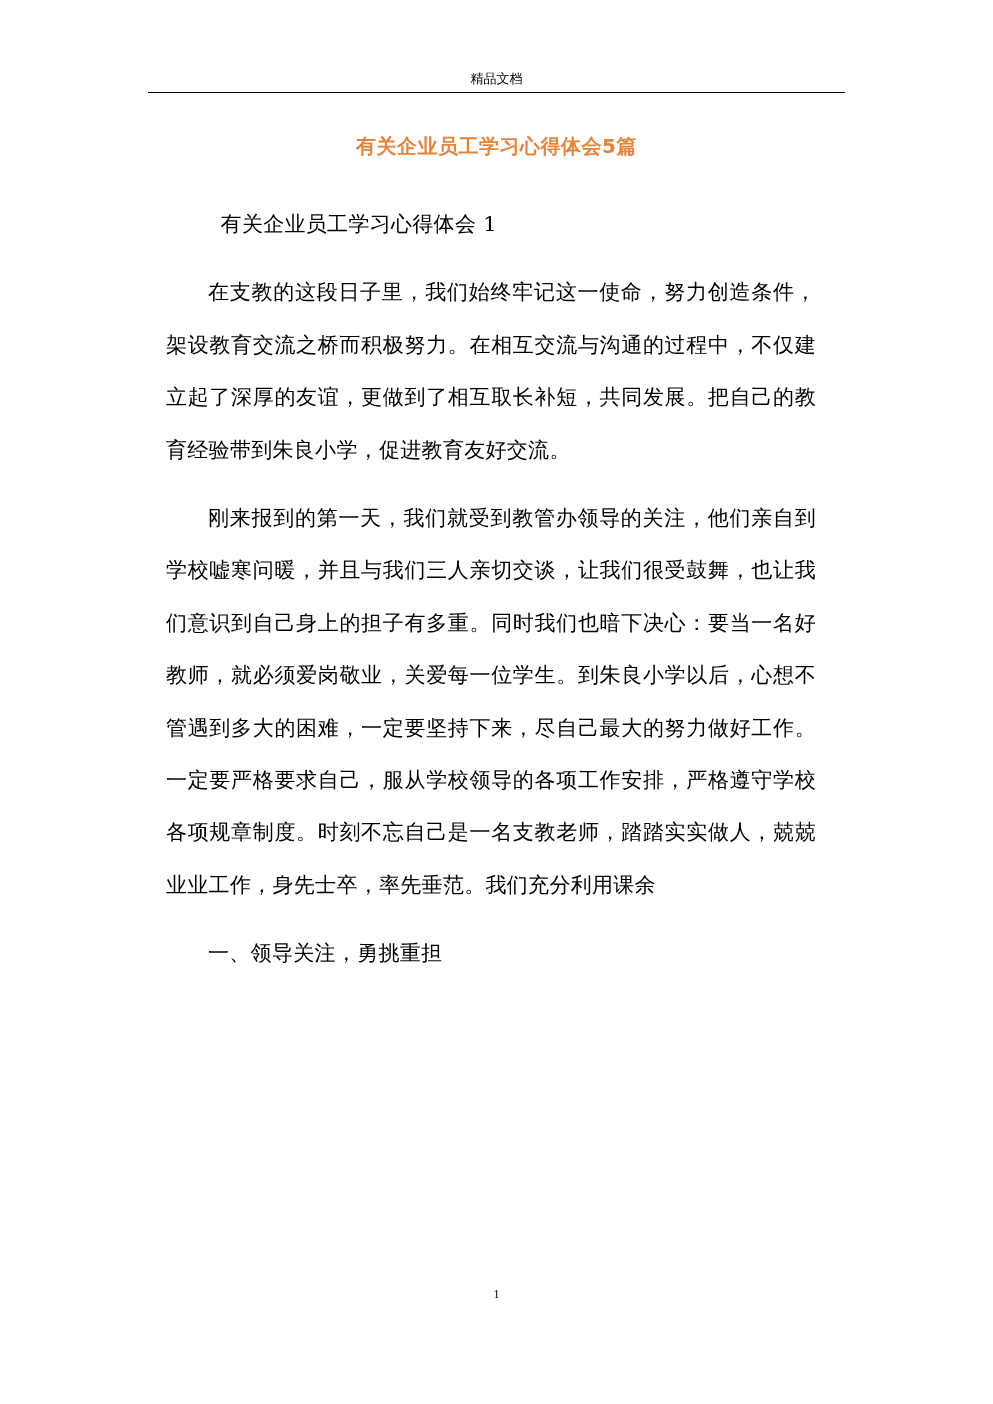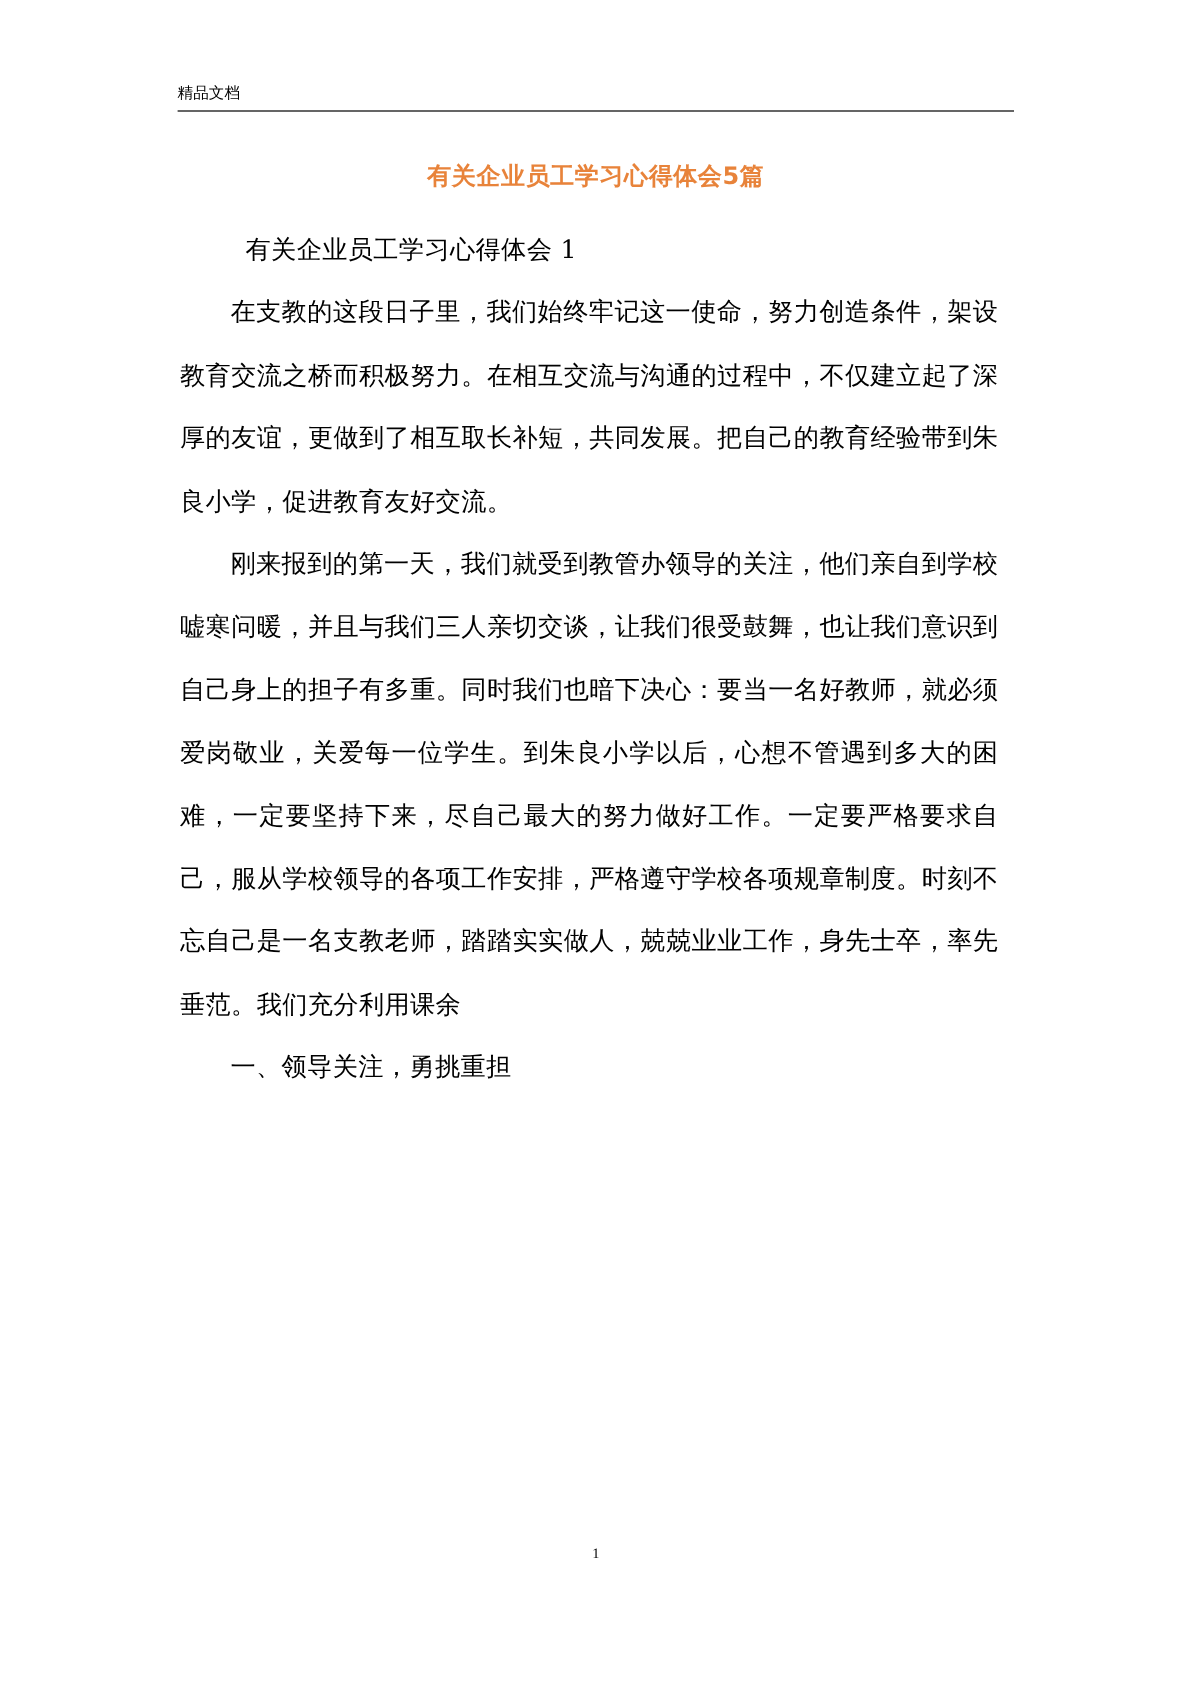--- a/index.html
+++ b/index.html
@@ -20,20 +20,21 @@
       left: 148px;
       top: 70px;
       width: 697px;
       height: 24px;
     }
     .page-header-text {
       position: absolute;
       left: 0;
       right: 0;
       top: 0;
+      text-align: center;
       font-size: 13px;
       line-height: 18px;
       color: #000;
     }
     .page-header-rule {
       position: absolute;
       left: 0;
       right: 0;
       top: 22px;
       height: 1px;
@@ -51,21 +52,21 @@
       color: #e8833a;
       letter-spacing: 0.5px;
     }
     .content {
       position: absolute;
       left: 150px;
       top: 182px;
       width: 682px;
     }
     .para {
-      margin: 0;
+      margin: 16px;
       font-size: 21px;
       line-height: 52.4px;
       text-indent: 2em;
       text-align: justify;
       text-align-last: left;
       color: #000;
       letter-spacing: 0.3px;
       font-family: "DejaVu Serif", "Liberation Serif", serif;
     }
     .para.subhead {

